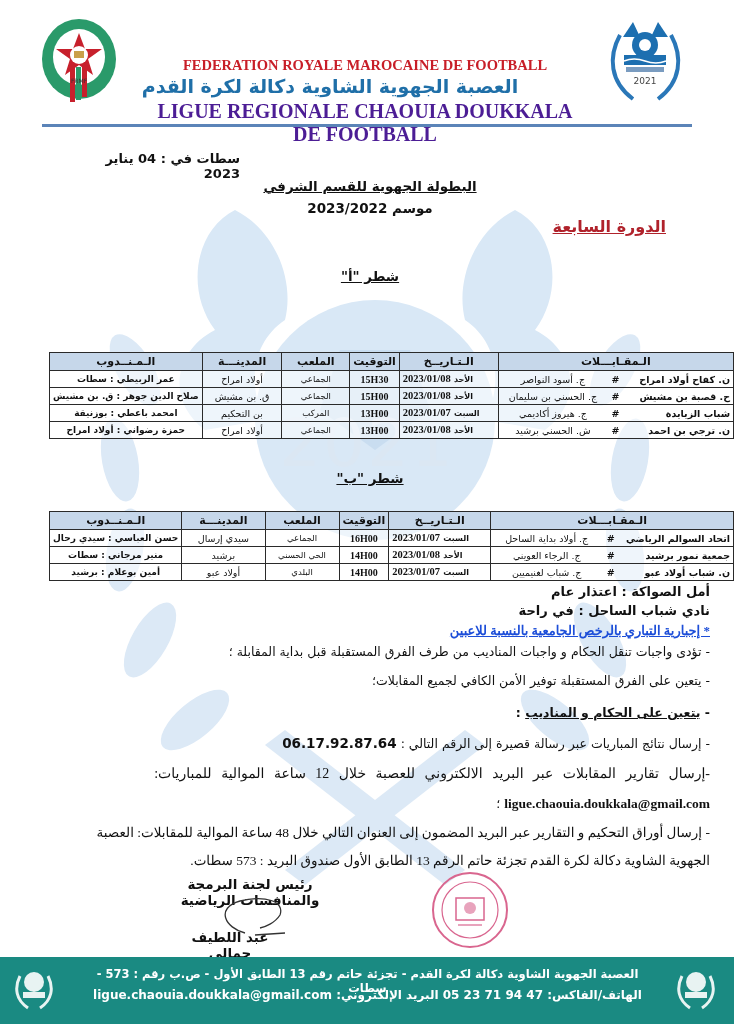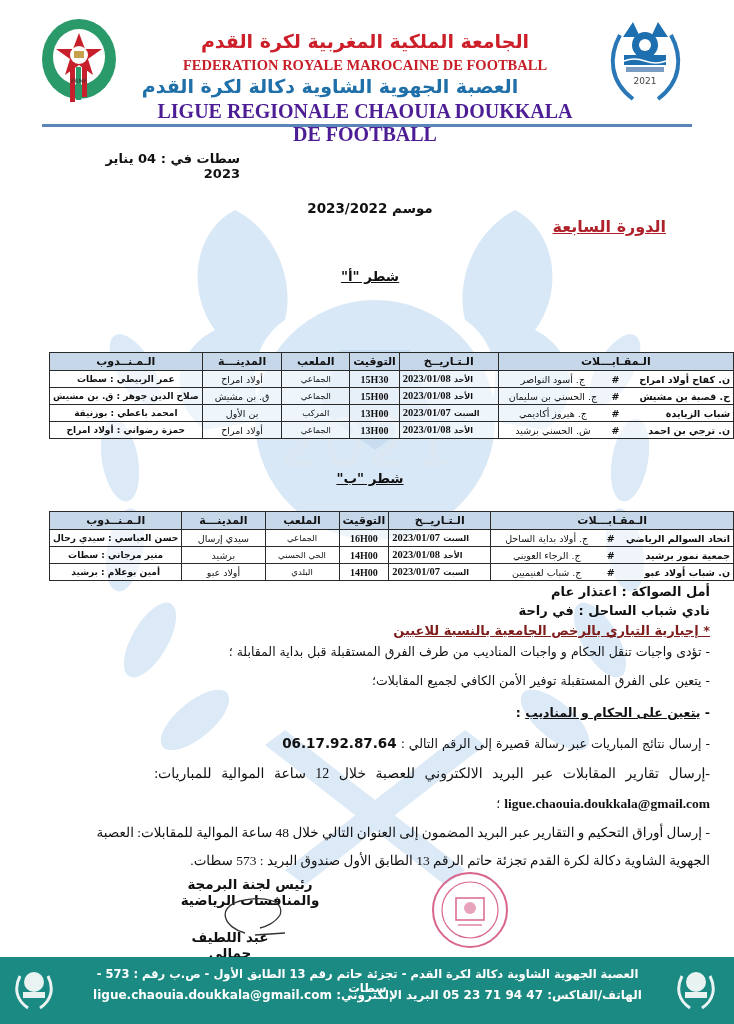--- a/index.html
+++ b/index.html
@@ -49,21 +49,21 @@
   .c-date .day { font-size:8px; }
   .c-date .d { font-family:"Liberation Serif", serif; font-size:10.5px; }
   .c-time { width:40px; text-align:center; font-family:"Liberation Serif", serif; font-weight:bold; font-size:10px !important; }
   .c-stad { width:70px; text-align:center; font-size:8.5px !important; }
   .c-city { width:80px; text-align:center; }
   .c-del { width:112px; text-align:center; font-weight:bold; font-size:9px !important; }
 
   .notes { position:absolute; left:60px; top:584px; width:650px; direction:rtl; text-align:right; font-size:12.5px; }
   .n-line { position:absolute; right:0; white-space:nowrap; }
   .b { font-weight:bold; }
-  .red-u { color:#7f1d1d; font-weight:bold; text-decoration:underline; }
+  .red-u { color:#1d4ed8; font-weight:bold; text-decoration:underline;font-family:Liberation Serif, serif; }
   .u { text-decoration:underline; }
   .serif { font-family:"Liberation Serif", serif; }
 
   .sign1 { position:absolute; left:150px; top:876px; width:200px; text-align:center; direction:rtl; font-weight:bold; font-size:13.5px; }
   .sign2 { position:absolute; left:170px; top:929px; width:120px; text-align:center; direction:rtl; font-weight:bold; font-size:13.5px; }
   .stamp { position:absolute; left:430px; top:870px; width:80px; height:80px; }
   .sig { position:absolute; left:205px; top:893px; width:100px; height:50px; }
 
   .footer { position:absolute; left:0; top:957px; width:734px; height:67px; background:#1a8a82;padding-left:12px; }
   .f-line1 { position:absolute; left:90px; top:10px; width:555px; text-align:center; direction:rtl; color:#fff; font-weight:bold; font-size:11.5px; }
@@ -122,27 +122,27 @@
     <path d="M15 20 L25 5 L32 20 Z" fill="#1d6fb0"></path>
     <path d="M60 20 L50 5 L43 20 Z" fill="#1d6fb0"></path>
     <circle cx="37" cy="28" r="13" fill="#1d6fb0"></circle>
     <circle cx="37" cy="28" r="6" fill="#ffffff"></circle>
     <rect x="16" y="38" width="42" height="10" fill="#1d6fb0"></rect>
     <path d="M16 44 Q26 40 37 44 T58 44" stroke="#ffffff" stroke-width="1.5" fill="none"></path>
     <rect x="18" y="50" width="38" height="5" fill="#7a9cc0"></rect>
     <text x="37" y="67" font-size="9" text-anchor="middle" fill="#444" font-family="DejaVu Sans">2021</text>
   </svg>
 
-  <div class="h-ar1">الجامعة الملكية المغربية لكرة القدم</div>
   <div class="h-fr1">FEDERATION ROYALE MAROCAINE DE FOOTBALL</div>
   <div class="h-ar2">العصبة الجهوية الشاوية دكالة لكرة القدم</div>
   <div class="h-fr2">LIGUE REGIONALE CHAOUIA DOUKKALA DE FOOTBALL</div>
   <div class="h-rule"></div>
 
   <div class="date">سطات في :  04 يناير 2023</div>
+  <div class="title1">البطولة الجهوية للقسم الشرفي</div>
   <div class="title2">موسم 2023/2022</div>
   <div class="round">الدورة السابعة</div>
 
   <div class="group-a">شطر "أ"</div>
   <table class="fix" style="top:352px;">
     <thead>
       <tr>
         <th colspan="3">الـمقـابـــلات</th>
         <th>الـتـاريــخ</th>
         <th>التوقيت</th>
@@ -172,21 +172,21 @@
         <td class="c-city">ق. بن مشيش</td>
         <td class="c-del">صلاح الدين جوهر : ق. بن مشيش</td>
       </tr>
       <tr>
         <td class="c-home">شباب الزيايدة</td>
         <td class="c-vs">#</td>
         <td class="c-away">ج. هيروز أكاديمي</td>
         <td class="c-date"><span class="day">السبت</span> <span class="d">2023/01/07</span></td>
         <td class="c-time">13H00</td>
         <td class="c-stad">المركب</td>
-        <td class="c-city">بن الأول</td>
+        <td class="c-city">بن التحكيم</td>
         <td class="c-del">امحمد باعطي : بوزنيقة</td>
       </tr>
       <tr>
         <td class="c-home">ن. ترجي بن احمد</td>
         <td class="c-vs">#</td>
         <td class="c-away">ش. الحسني برشيد</td>
         <td class="c-date"><span class="day">الأحد</span> <span class="d">2023/01/08</span></td>
         <td class="c-time">13H00</td>
         <td class="c-stad">الجماعي</td>
         <td class="c-city">أولاد امراح</td>

